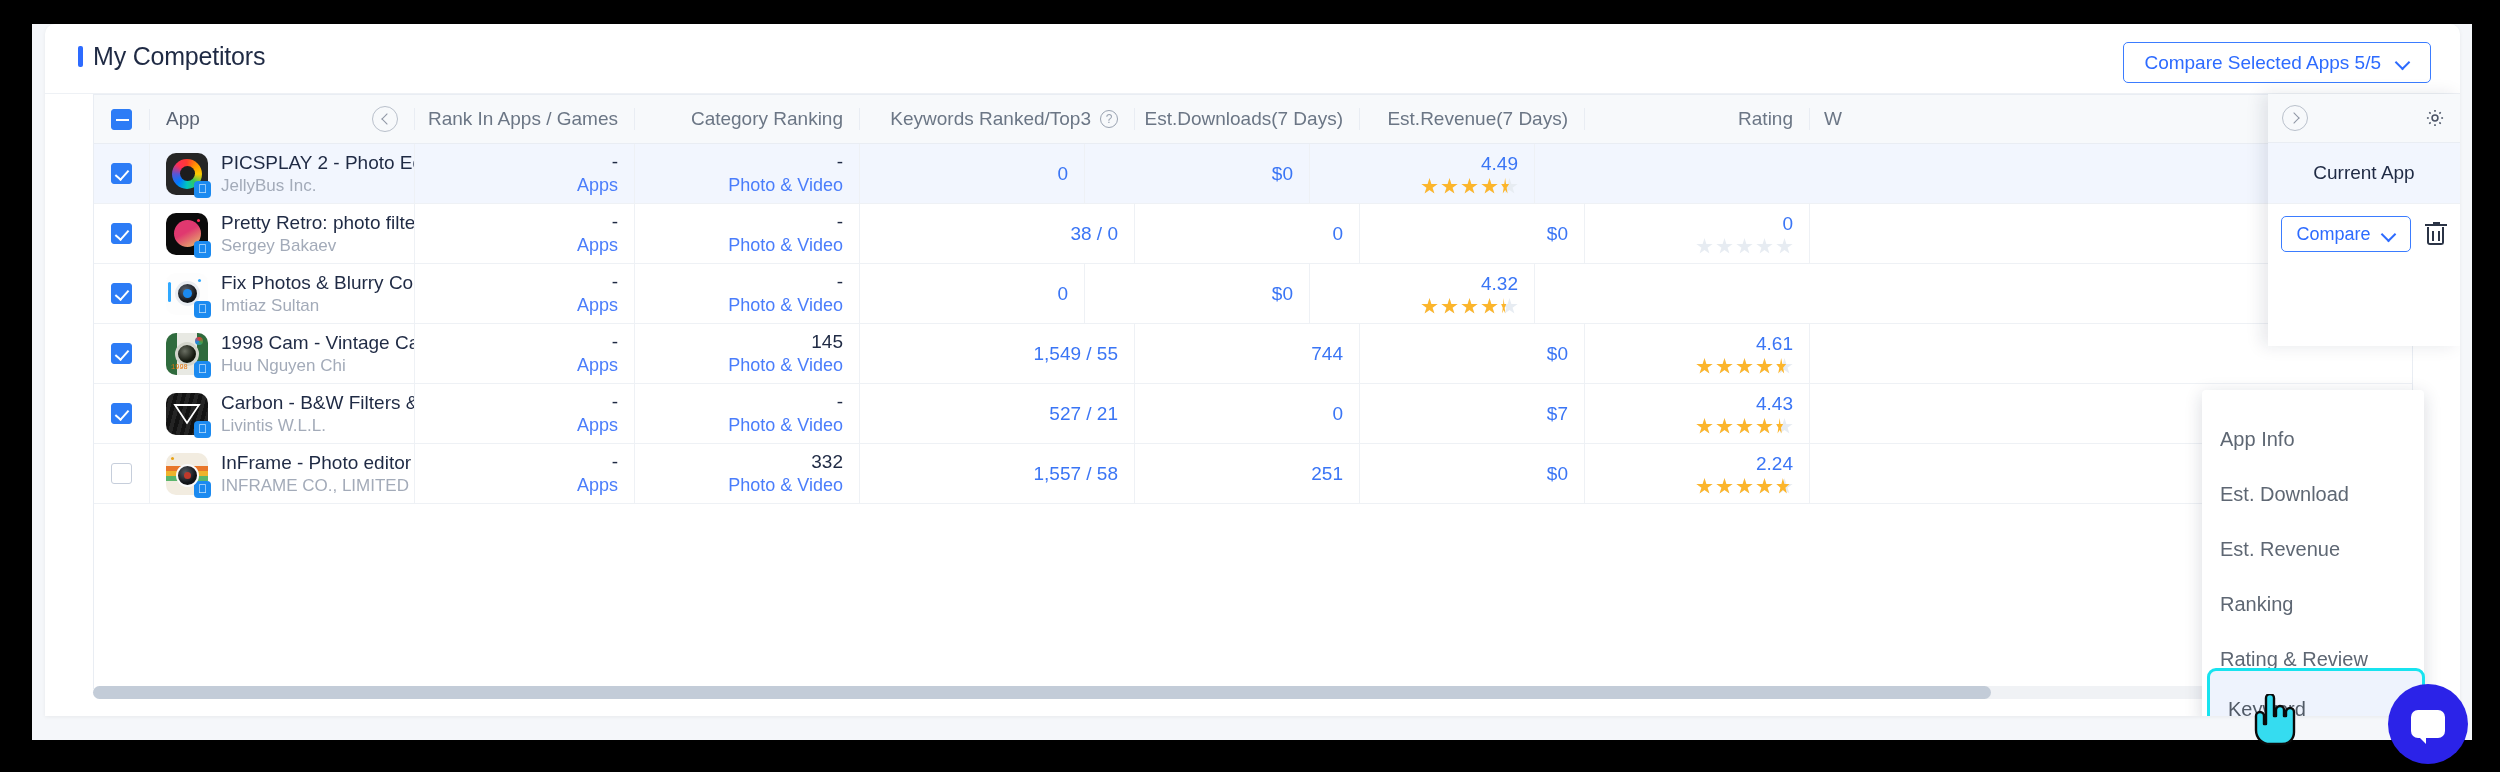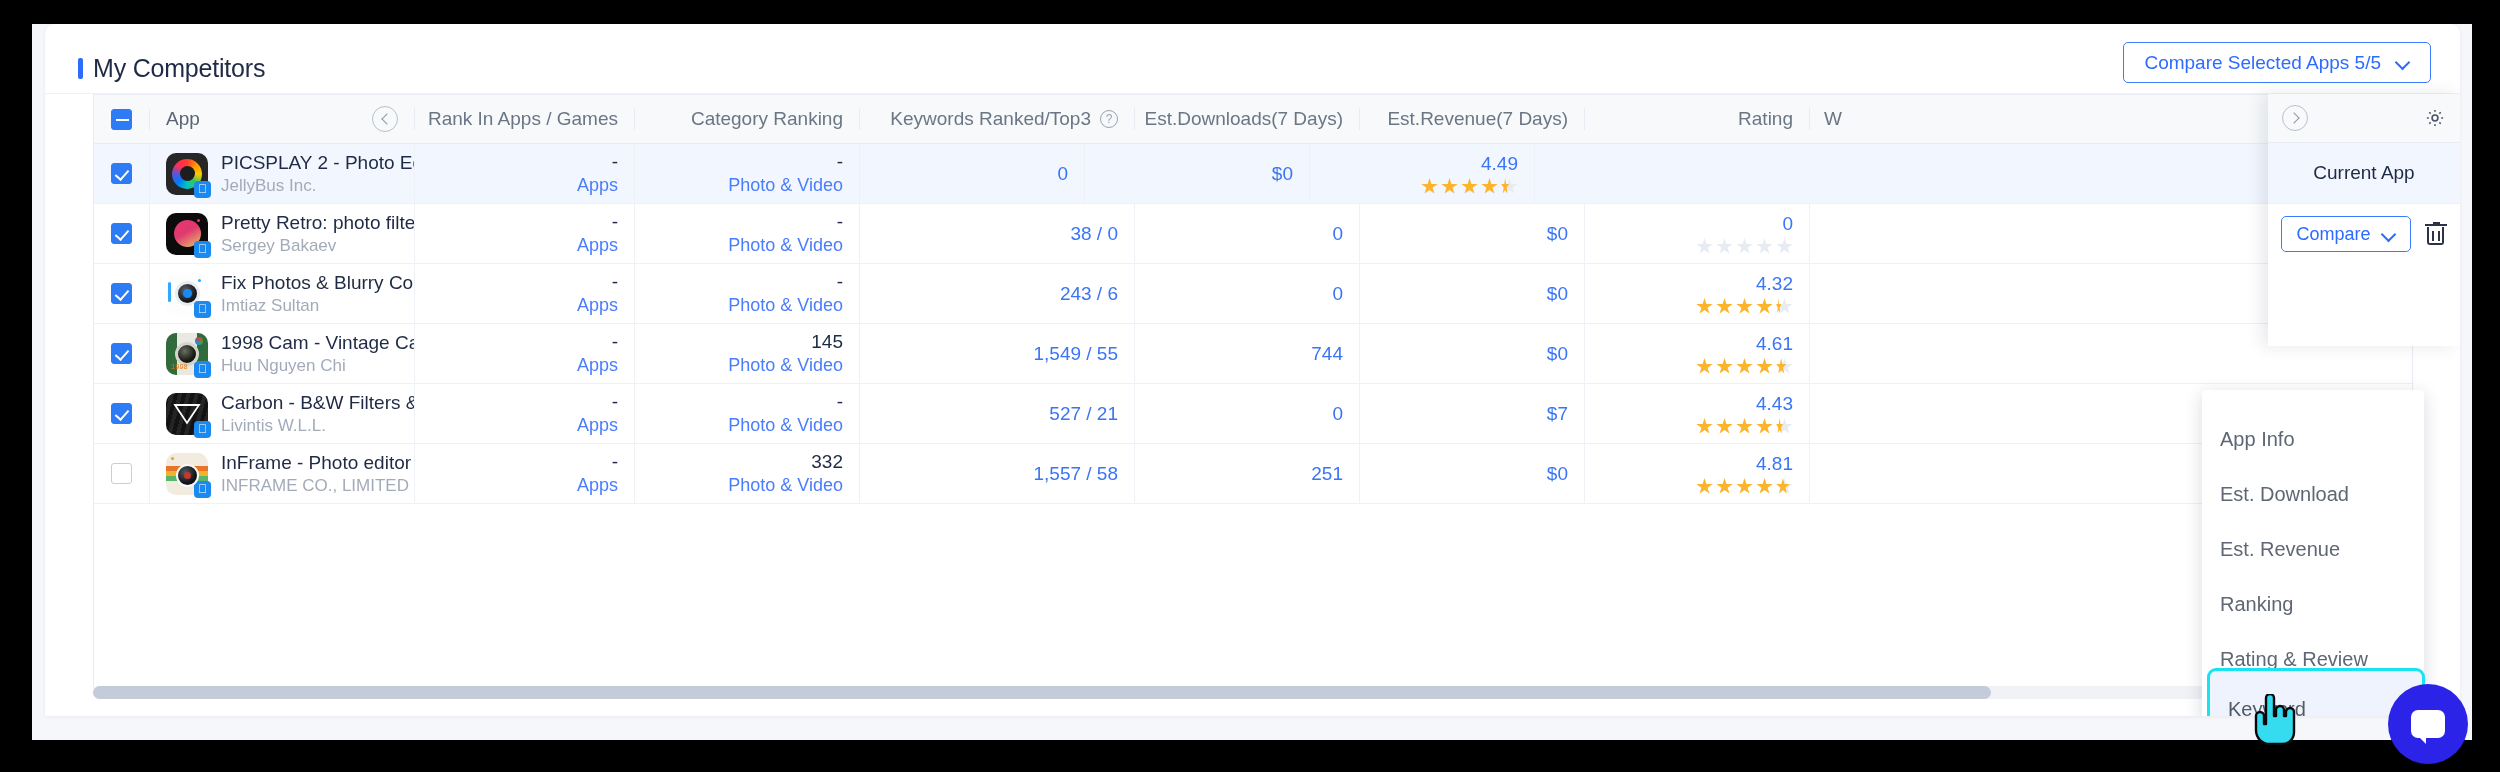--- a/index.html
+++ b/index.html
@@ -24,21 +24,21 @@
     box-shadow: 0 1px 4px rgba(0,0,0,0.06);
     overflow: hidden;
   }
 
   
   .card-head {
     position: relative; height: 70px;
     border-bottom: 1px solid #eef1f5;
   }
   .title-wrap {
-    position: absolute; left: 33px; top: 30px;
+    position: absolute; left: 33px; top: 18px;
     display: flex; align-items: center; gap: 10px;
   }
   .title-bar {
     width: 5px; height: 21px; background: #2d6bff; border-radius: 2px;
   }
   .title-text {
     font-size: 25px; color: #1f2a44; letter-spacing: -0.2px;
   }
   .compare-apps-btn {
     position: absolute; right: 29px; top: 18px;
@@ -418,23 +418,20 @@
       </div>
     </div>
     <div class="c-num w-rank">
       <span class="cell-main">-</span>
       <span class="cell-sub">Apps</span>
     </div>
     <div class="c-num w-cat">
       <span class="cell-main">-</span>
       <span class="cell-sub">Photo &amp; Video</span>
     </div>
-    <div class="c-num w-kw" style="justify-content:center">
-      <span class="cell-blue">243 / 6</span>
-    </div>
     <div class="c-num w-dl" style="justify-content:center">
       <span class="cell-blue">0</span>
     </div>
     <div class="c-num w-rev" style="justify-content:center">
       <span class="cell-blue">$0</span>
     </div>
     <div class="c-num w-rate">
       <span class="cell-blue">4.32</span>
       <div class="stars">
                 <span class="star">
@@ -623,21 +620,21 @@
     <div class="c-num w-kw" style="justify-content:center">
       <span class="cell-blue">1,557 / 58</span>
     </div>
     <div class="c-num w-dl" style="justify-content:center">
       <span class="cell-blue">251</span>
     </div>
     <div class="c-num w-rev" style="justify-content:center">
       <span class="cell-blue">$0</span>
     </div>
     <div class="c-num w-rate">
-      <span class="cell-blue">4.81</span>
+      <span class="cell-blue">2.24</span>
       <div class="stars">
                 <span class="star">
                   <span class="bg"></span>
                   <span class="fg" style="width:17.0px"></span>
                 </span>
                 <span class="star">
                   <span class="bg"></span>
                   <span class="fg" style="width:17.0px"></span>
                 </span>
                 <span class="star">

